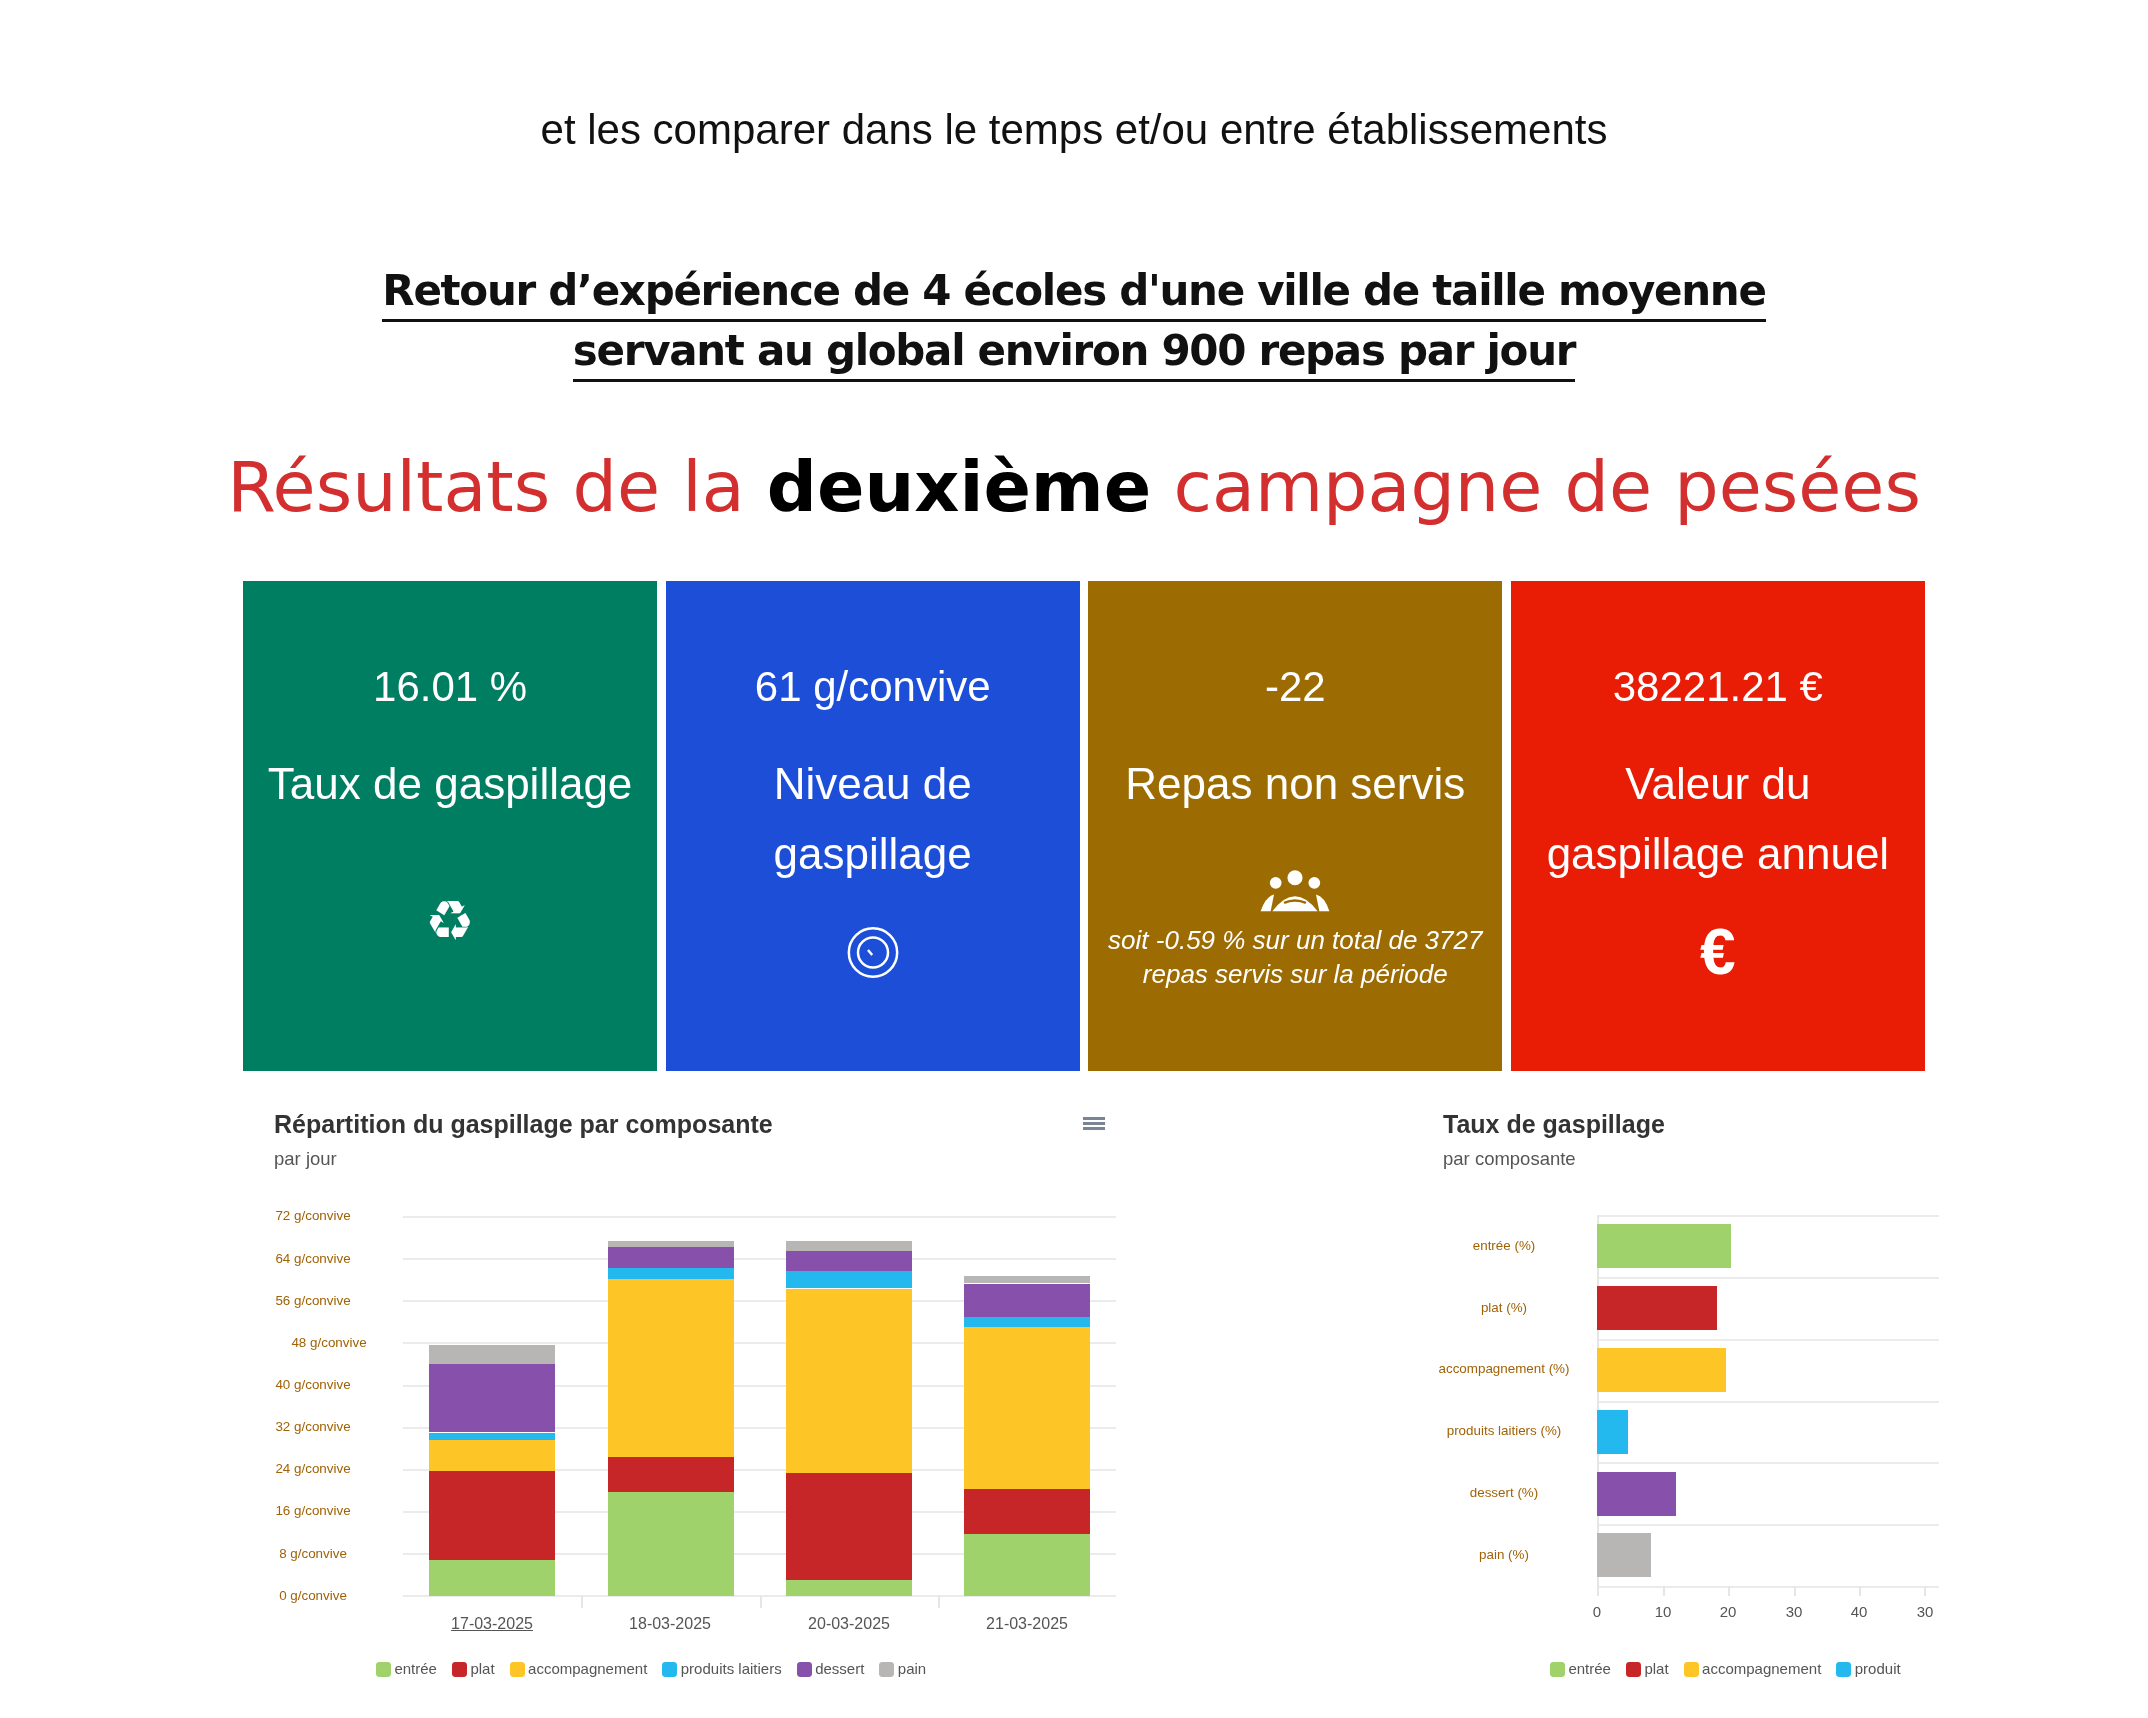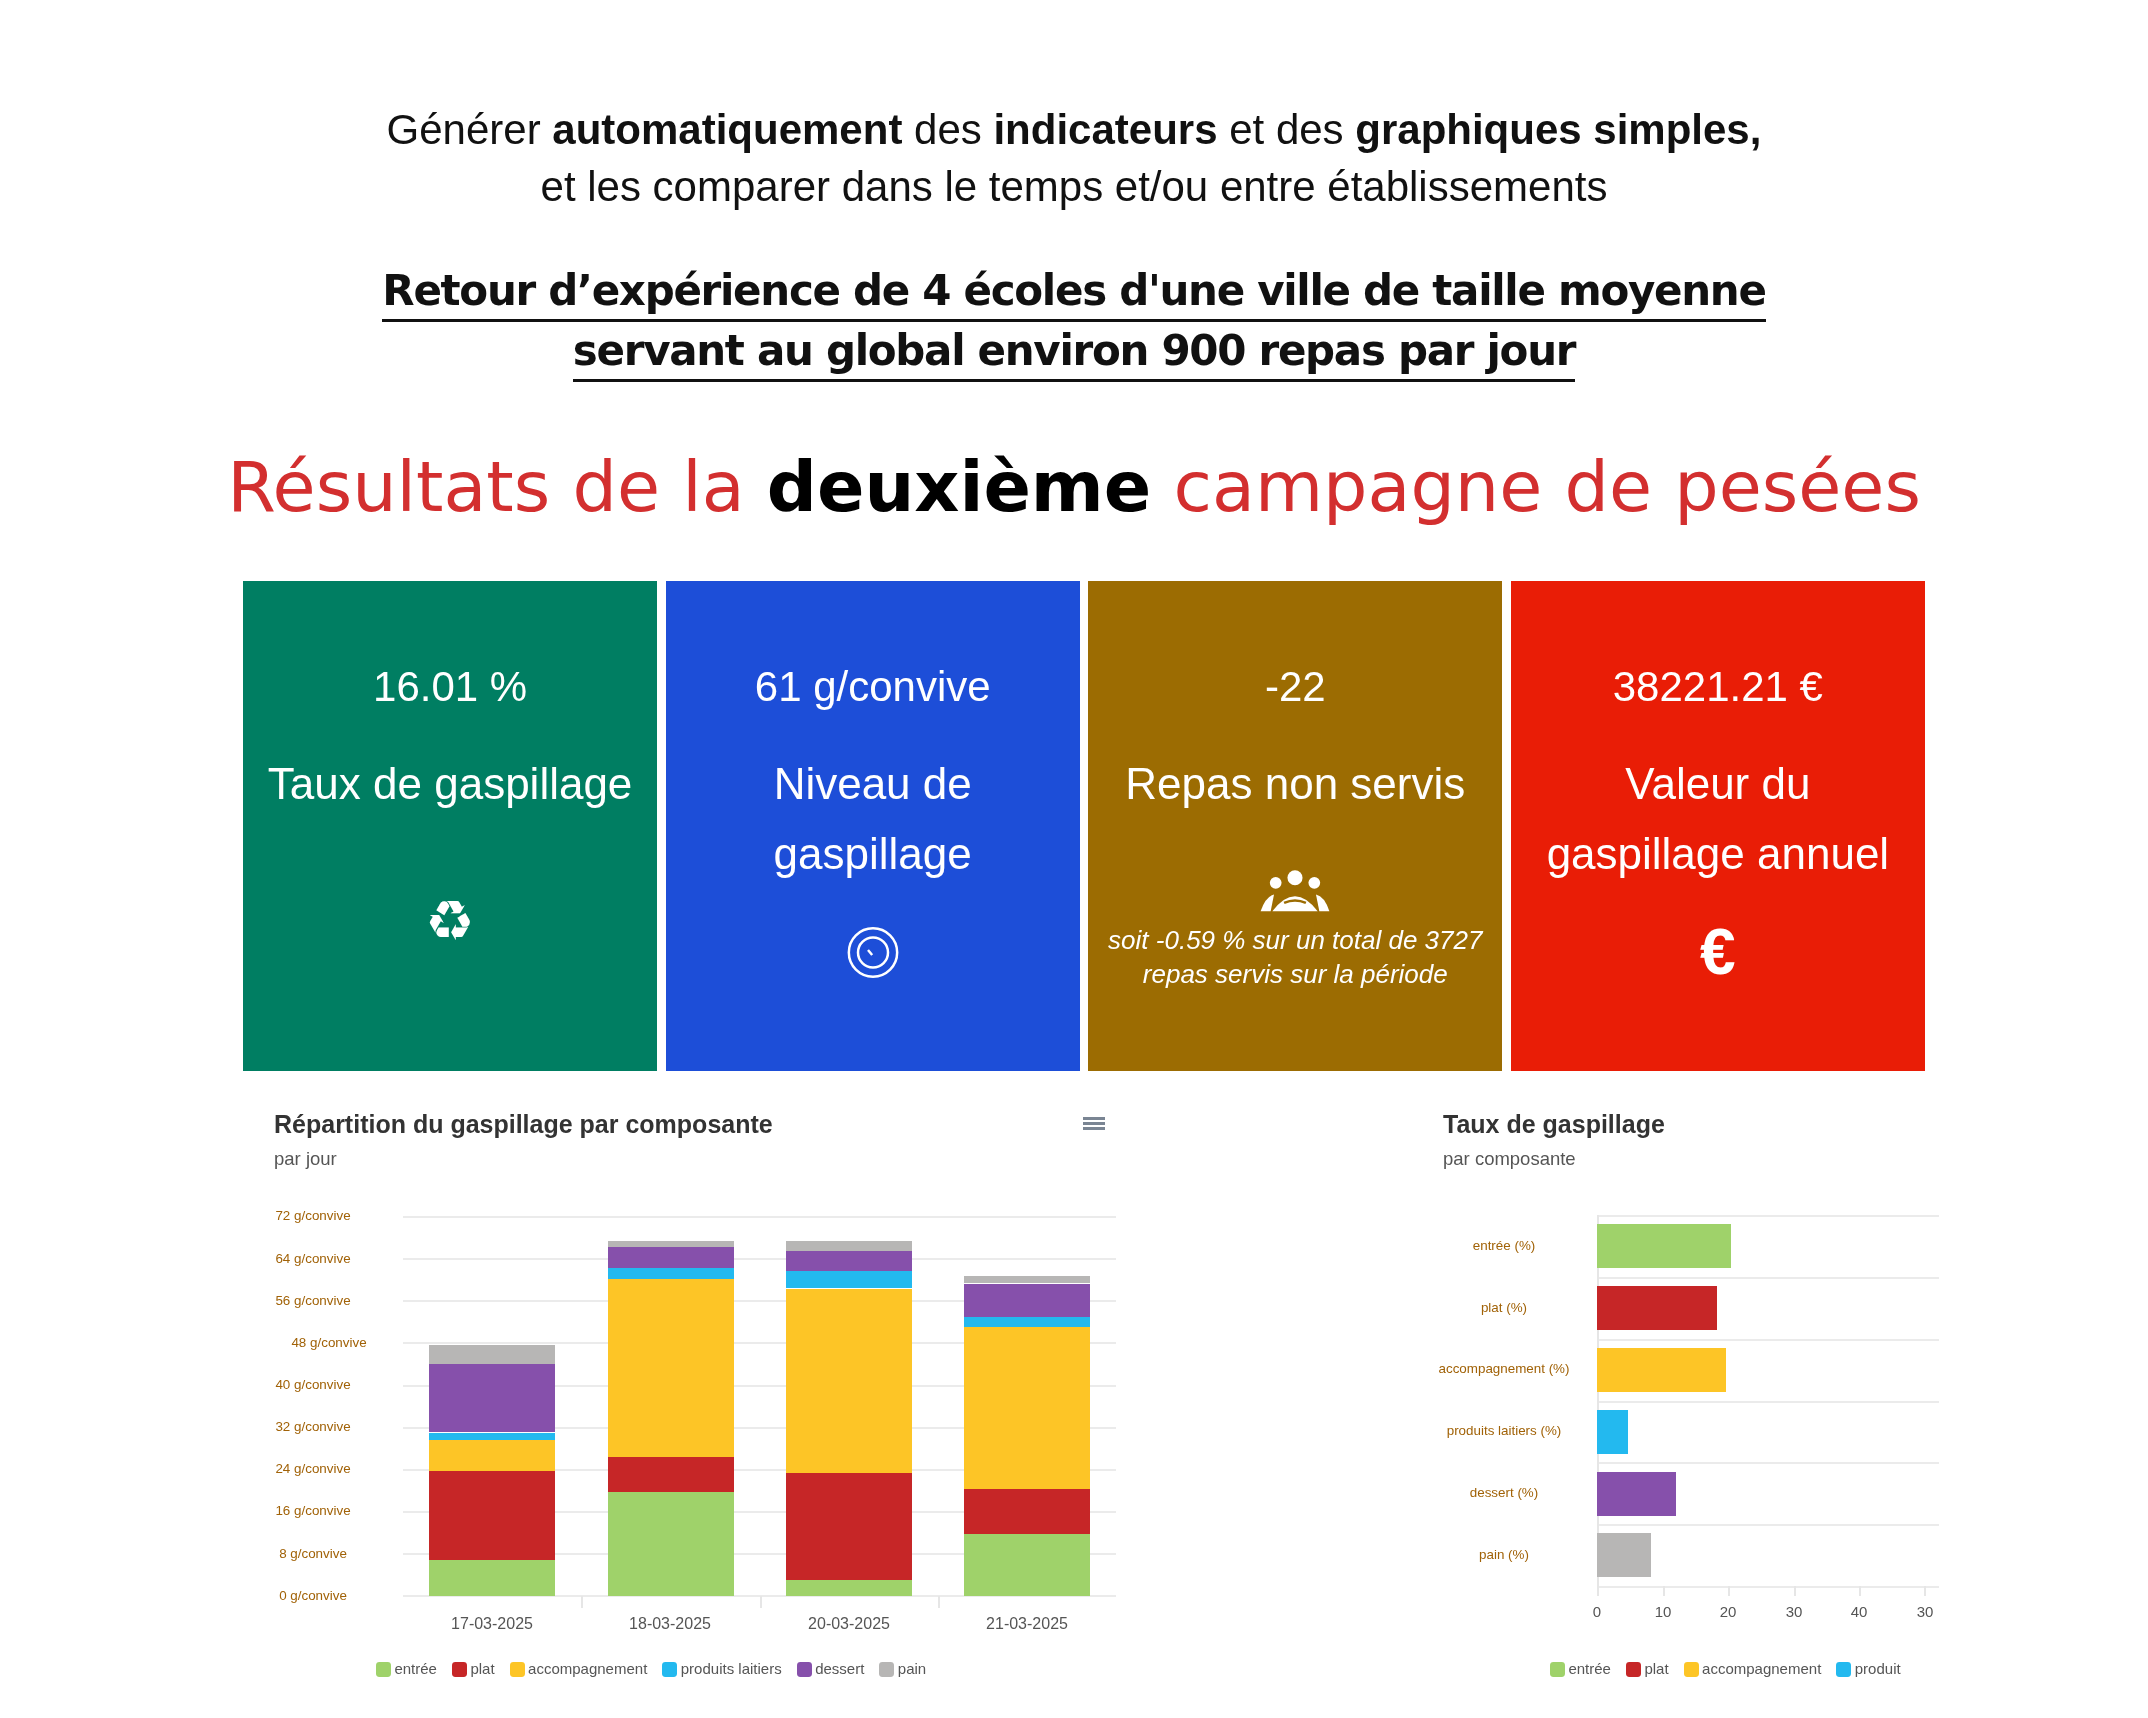--- a/index.html
+++ b/index.html
@@ -30,21 +30,20 @@
   .legend { position: absolute; display: flex; align-items: center; gap: 6.7px; font-size: 15px; color: #555; white-space: nowrap; }
   .legend .sw { width: 15px; height: 15px; border-radius: 3.4px; display: inline-block; margin-right: 3.4px; }
   .legend .item { display: flex; align-items: flex-end; margin-right: 8.4px; }
   .menu-icon { position: absolute; width: 22px; }
   .menu-icon span { display: block; height: 2.5px; background: #7a8593; margin: 2.5px 0; }
 </style>
 </head>
 <body>
 
 <div class="intro">
-  <div id="intro-line1"><span>Générer </span><b>automatiquement</b><span> des </span><b>indicateurs</b><span> et des </span><b>graphiques simples,</b></div>
   <div>et les comparer dans le temps et/ou entre établissements</div>
 </div>
 
 <div class="headline">
   <div><span class="ln">Retour d’expérience de 4 écoles d'une ville de taille moyenne</span></div>
   <div><span class="ln">servant au global environ 900 repas par jour</span></div>
 </div>
 
 <div class="results-title"><span>Résultats de la </span><b>deuxième</b><span> campagne de pesées</span></div>
 
@@ -120,21 +119,21 @@
       <div class="gridline" style="left: 151px; top: 167px; width: 713px;"></div>
       <div class="axis-label" style="left: 0px; width: 122px; top: 160px;">64 g/convive</div>
       <div class="gridline" style="left: 151px; top: 125px; width: 713px;"></div>
       <div class="axis-label" style="left: 0px; width: 122px; top: 117px;">72 g/convive</div>
       <div class="bar-seg" style="left: 177px; top: 469px; width: 126px; height: 36px; background: rgb(159, 210, 106);"></div>
       <div class="bar-seg" style="left: 177px; top: 379px; width: 126px; height: 90px; background: rgb(198, 38, 39);"></div>
       <div class="bar-seg" style="left: 177px; top: 349px; width: 126px; height: 31px; background: rgb(253, 197, 38);"></div>
       <div class="bar-seg" style="left: 177px; top: 342px; width: 126px; height: 6.8px; background: rgb(35, 185, 239);"></div>
       <div class="bar-seg" style="left: 177px; top: 273px; width: 126px; height: 68px; background: rgb(134, 80, 171);"></div>
       <div class="bar-seg" style="left: 177px; top: 254px; width: 126px; height: 19px; background: rgb(183, 182, 181);"></div>
-      <div class="xtick" style="left: 173px; width: 134px; top: 524px;">17-03-2025</div>
+      <div class="xtick" style="left: 173px; width: 134px; top: 524px; text-decoration: underline;">17-03-2025</div>
       <div class="bar-seg" style="left: 356px; top: 401px; width: 126px; height: 104px; background: rgb(159, 210, 106);"></div>
       <div class="bar-seg" style="left: 356px; top: 366px; width: 126px; height: 35px; background: rgb(198, 38, 39);"></div>
       <div class="bar-seg" style="left: 356px; top: 188px; width: 126px; height: 178px; background: rgb(253, 197, 38);"></div>
       <div class="bar-seg" style="left: 356px; top: 177px; width: 126px; height: 11px; background: rgb(35, 185, 239);"></div>
       <div class="bar-seg" style="left: 356px; top: 156px; width: 126px; height: 21px; background: rgb(134, 80, 171);"></div>
       <div class="bar-seg" style="left: 356px; top: 150px; width: 126px; height: 6.3px; background: rgb(183, 182, 181);"></div>
       <div class="xtick" style="left: 351px; width: 134px; top: 524px;">18-03-2025</div>
       <div style="position: absolute; left: 329px; top: 505px; width: 1.7px; height: 11.7px; background: rgb(230, 230, 230);"></div>
       <div class="bar-seg" style="left: 534px; top: 489px; width: 126px; height: 16px; background: rgb(159, 210, 106);"></div>
       <div class="bar-seg" style="left: 534px; top: 381px; width: 126px; height: 108px; background: rgb(198, 38, 39);"></div>

